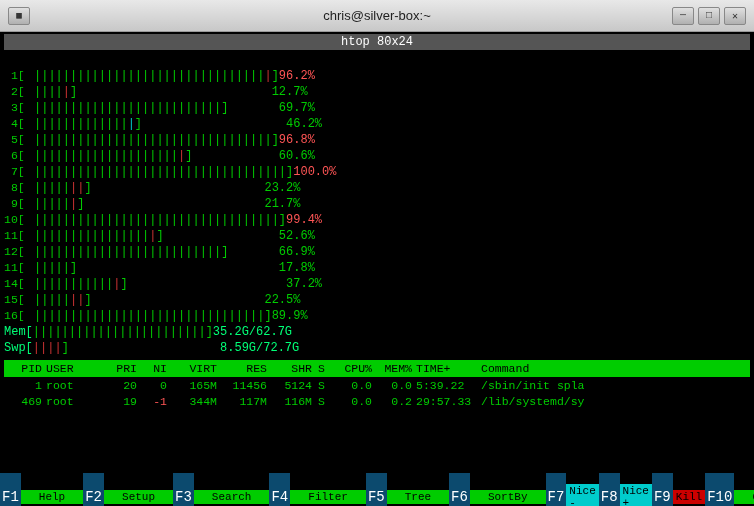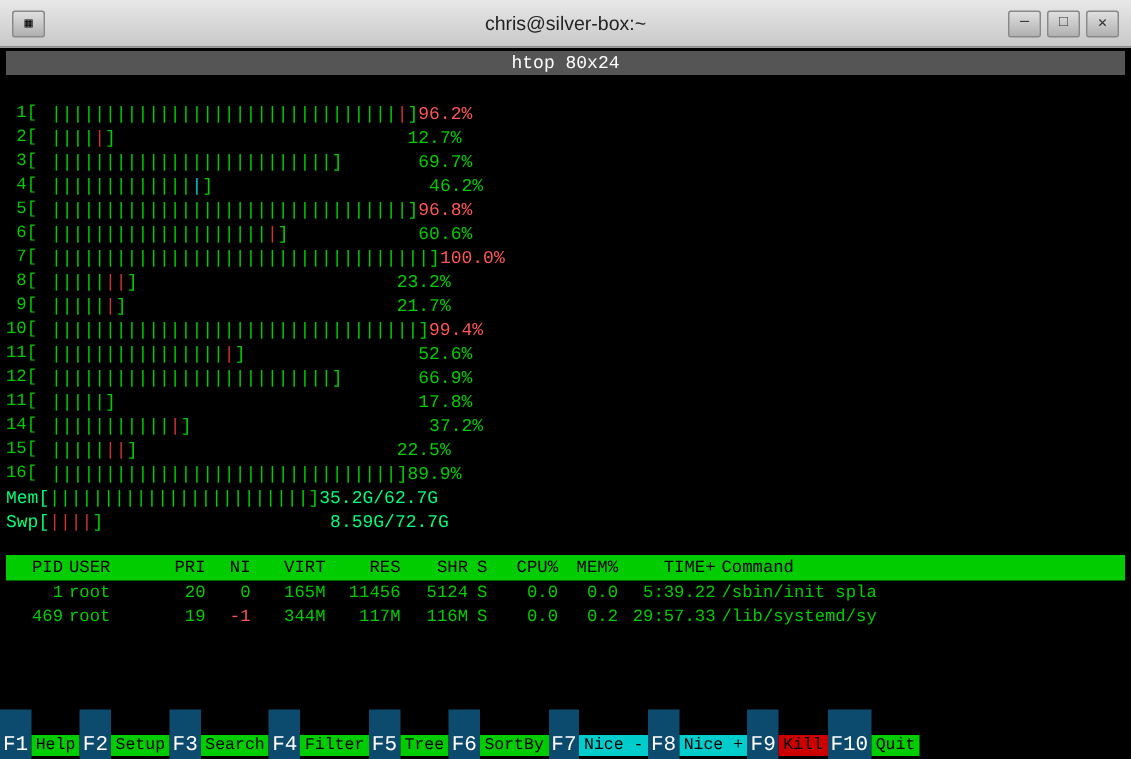--- a/index.html
+++ b/index.html
@@ -109,21 +109,21 @@
       line-height: 16px;
       font-size: 11.5px;
       white-space: nowrap;
     }
 
     .green { color: #00cc00; }
     .white { color: #ffffff; }
 
     
     .process-table {
-      margin-top: 14px;
+      margin-top: 4px;
     }
 
     .table-header {
       background: #00cc00;
       color: #000;
       display: flex;
       font-size: 11.5px;
       height: 17px;
       align-items: center;
       padding: 0 2px;
@@ -141,21 +141,21 @@
     .col-pid { width: 40px; text-align: right; padding-right: 4px; }
     .col-user { width: 60px; padding-right: 4px; }
     .col-pri { width: 35px; text-align: right; padding-right: 4px; }
     .col-ni { width: 30px; text-align: right; padding-right: 4px; }
     .col-virt { width: 50px; text-align: right; padding-right: 4px; }
     .col-res { width: 50px; text-align: right; padding-right: 4px; }
     .col-shr { width: 45px; text-align: right; padding-right: 4px; }
     .col-s { width: 15px; text-align: center; padding-right: 4px; }
     .col-cpu { width: 45px; text-align: right; padding-right: 4px; }
     .col-mem { width: 40px; text-align: right; padding-right: 4px; }
-    .col-time { width: 65px; text-align: right; padding-right: 4px; }
+    .col-time { width: 65px; text-align: left; padding-right: 4px; }
     .col-cmd { flex: 1; overflow: hidden; }
 
     
     .fkey-bar {
       position: absolute;
       bottom: 0;
       left: 0;
       right: 0;
       background: #000;
       display: flex;
@@ -172,21 +172,21 @@
     .fkey-num {
       background: #0c4a6e;
       color: #fff;
       padding: 16px 2px;
       font-size: 14px;
     }
 
     .fkey-label {
       color: #000;
       background: #00cc00;
-      padding: 1px 3px;
+      padding: 1px 18px;
       font-size: 11px;
     }
 
     .fkey-label-alt {
       color: #000;
       background: #00cccc;
       padding: 1px 3px;
       font-size: 11px;
     }
 

